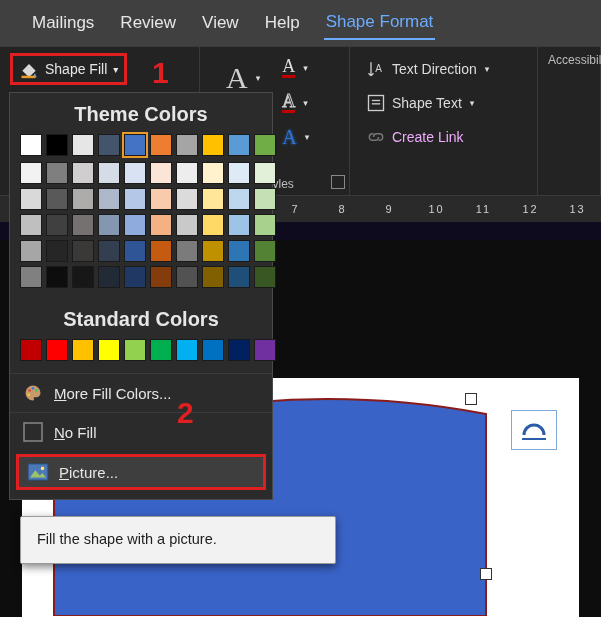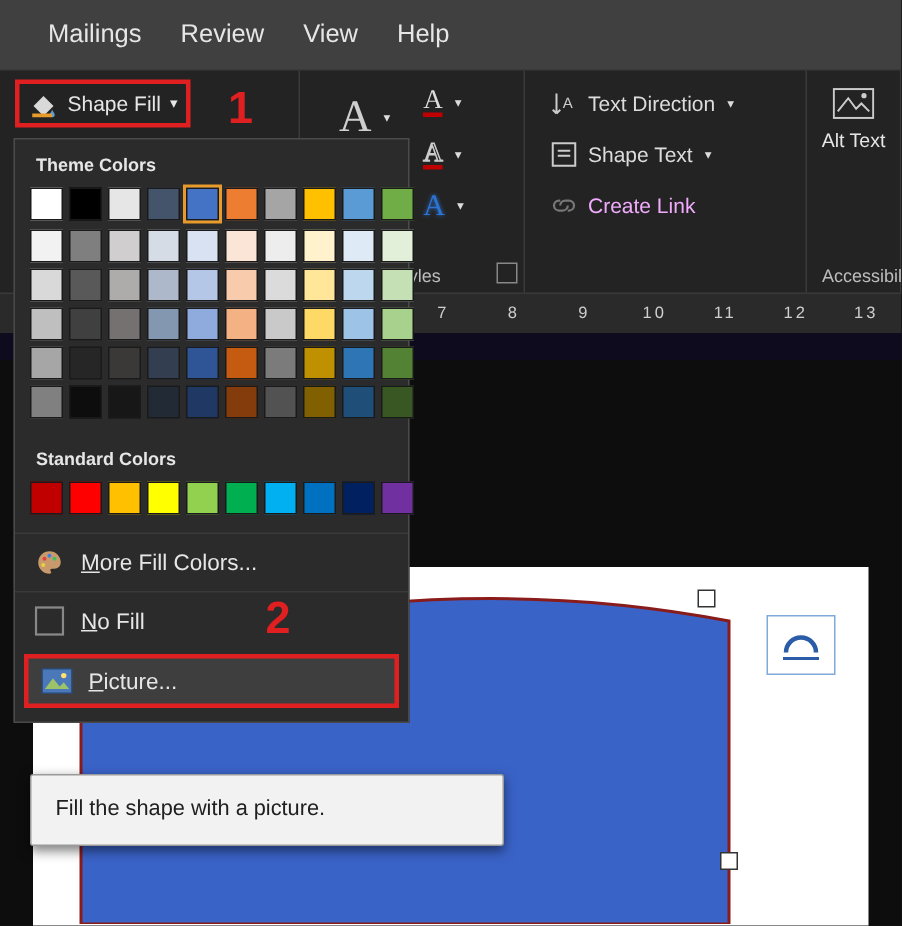--- a/index.html
+++ b/index.html
@@ -33,21 +33,21 @@
 
   
   .doc-area { position:absolute; left:0; right:0; top:240px; bottom:0; background:#0d0d0d; }
   .page { position:absolute; left:22px; top:138px; width:557px; height:240px; background:#ffffff; }
   .shape-svg { position:absolute; left:24px; top:8px; }
   .handle { width:12px; height:12px; background:#fff; border:1px solid #333; position:absolute; }
   .panel-icon { position:absolute; left:489px; top:32px; width:46px; height:40px; border:1px solid #7fa9d8; background:#fff; display:flex; align-items:center; justify-content:center; }
 
   
   .dropdown { position:absolute; left:9px; top:92px; width:264px; background:#2b2b2b; border:1px solid #4a4a4a; z-index:10; padding-bottom:6px; }
-  .dropdown .hdr { font-weight:700; font-size:12px; padding:10px 14px 8px; }
+  .dropdown .hdr { font-weight:700; font-size:20px; padding:10px 14px 8px;text-align:center; }
   .swatch-grid { display:grid; grid-template-columns: repeat(10, 22px); gap:4px; padding: 0 10px 6px; }
   .swatch-grid.theme2 { gap:4px; padding-bottom:10px; }
   .sw { width:22px; height:22px; border:1px solid #1a1a1a; cursor:pointer; }
   .sw.sel { outline:2px solid #e89a2b; }
   .menu-item { display:flex; align-items:center; gap:10px; padding:8px 12px; font-size:15px; cursor:pointer; border-top:1px solid #3a3a3a; }
   .menu-item.highlight { border:3px solid #e02020; background:#3e3e3e; margin:3px 6px; padding:4px 8px; }
   .mi-icon { width:22px; height:22px; display:flex; align-items:center; justify-content:center; }
   .ul { text-decoration: underline; }
   .annot-2 { position:absolute; left:177px; top:396px; color:#e02020; font-weight:900; font-size:30px; font-family: Arial, sans-serif; z-index:11; }
 
@@ -61,20 +61,21 @@
   .glow-a { color:#2d73d2; text-shadow:0 0 3px #2d73d2; }
 </style>
 </head>
 <body>
 
 <div class="ribbon-tabs">
   <div class="tab">Mailings</div>
   <div class="tab">Review</div>
   <div class="tab">View</div>
   <div class="tab">Help</div>
+  <div class="tab active">Shape Format</div>
 </div>
 
 <div class="ribbon-bar">
 
   <div class="group" style="width:200px; position:relative;">
     <div class="buttons">
       <div class="shape-fill-btn">
         <span class="icon-sm">
           <svg viewBox="0 0 24 24" width="20" height="20">
               <path d="M4 14 L12 6 L20 14 L12 22 Z" fill="#d9d9d9"></path>
@@ -146,32 +147,20 @@
               <path d="M9 12a4 4 0 0 1 4-4h3a4 4 0 1 1 0 8h-1"></path>
               <path d="M15 12a4 4 0 0 1-4 4H8a4 4 0 1 1 0-8h1"></path>
             </svg>
         </span>
         <span>Create Link</span>
       </div>
     </div>
   </div>
 
   <div class="group" style="flex:1; min-width:60px;">
-    <div style="display:flex; flex-direction:column; align-items:center; padding-top:4px;">
-      <div style="text-align:center">
-        <span class="icon-sm" style="width:28px;height:24px">
-          <svg viewBox="0 0 32 24" width="28" height="24">
-              <rect x="1" y="1" width="30" height="22" fill="none" stroke="#ccc" stroke-width="1.5"></rect>
-              <polyline points="4,18 12,8 18,16 22,12 28,18" fill="none" stroke="#ccc" stroke-width="1.5"></polyline>
-              <circle cx="24" cy="6" r="2" fill="#ccc"></circle>
-            </svg>
-        </span>
-        <div style="font-size:13px; white-space:nowrap">Alt Text</div>
-      </div>
-    </div>
     <div class="glabel">Accessibility</div>
   </div>
 </div>
 
 <div class="ruler-wrap">
   <div class="ruler">
     <span>7</span>
     <span>8</span>
     <span>9</span>
     <span>10</span>

